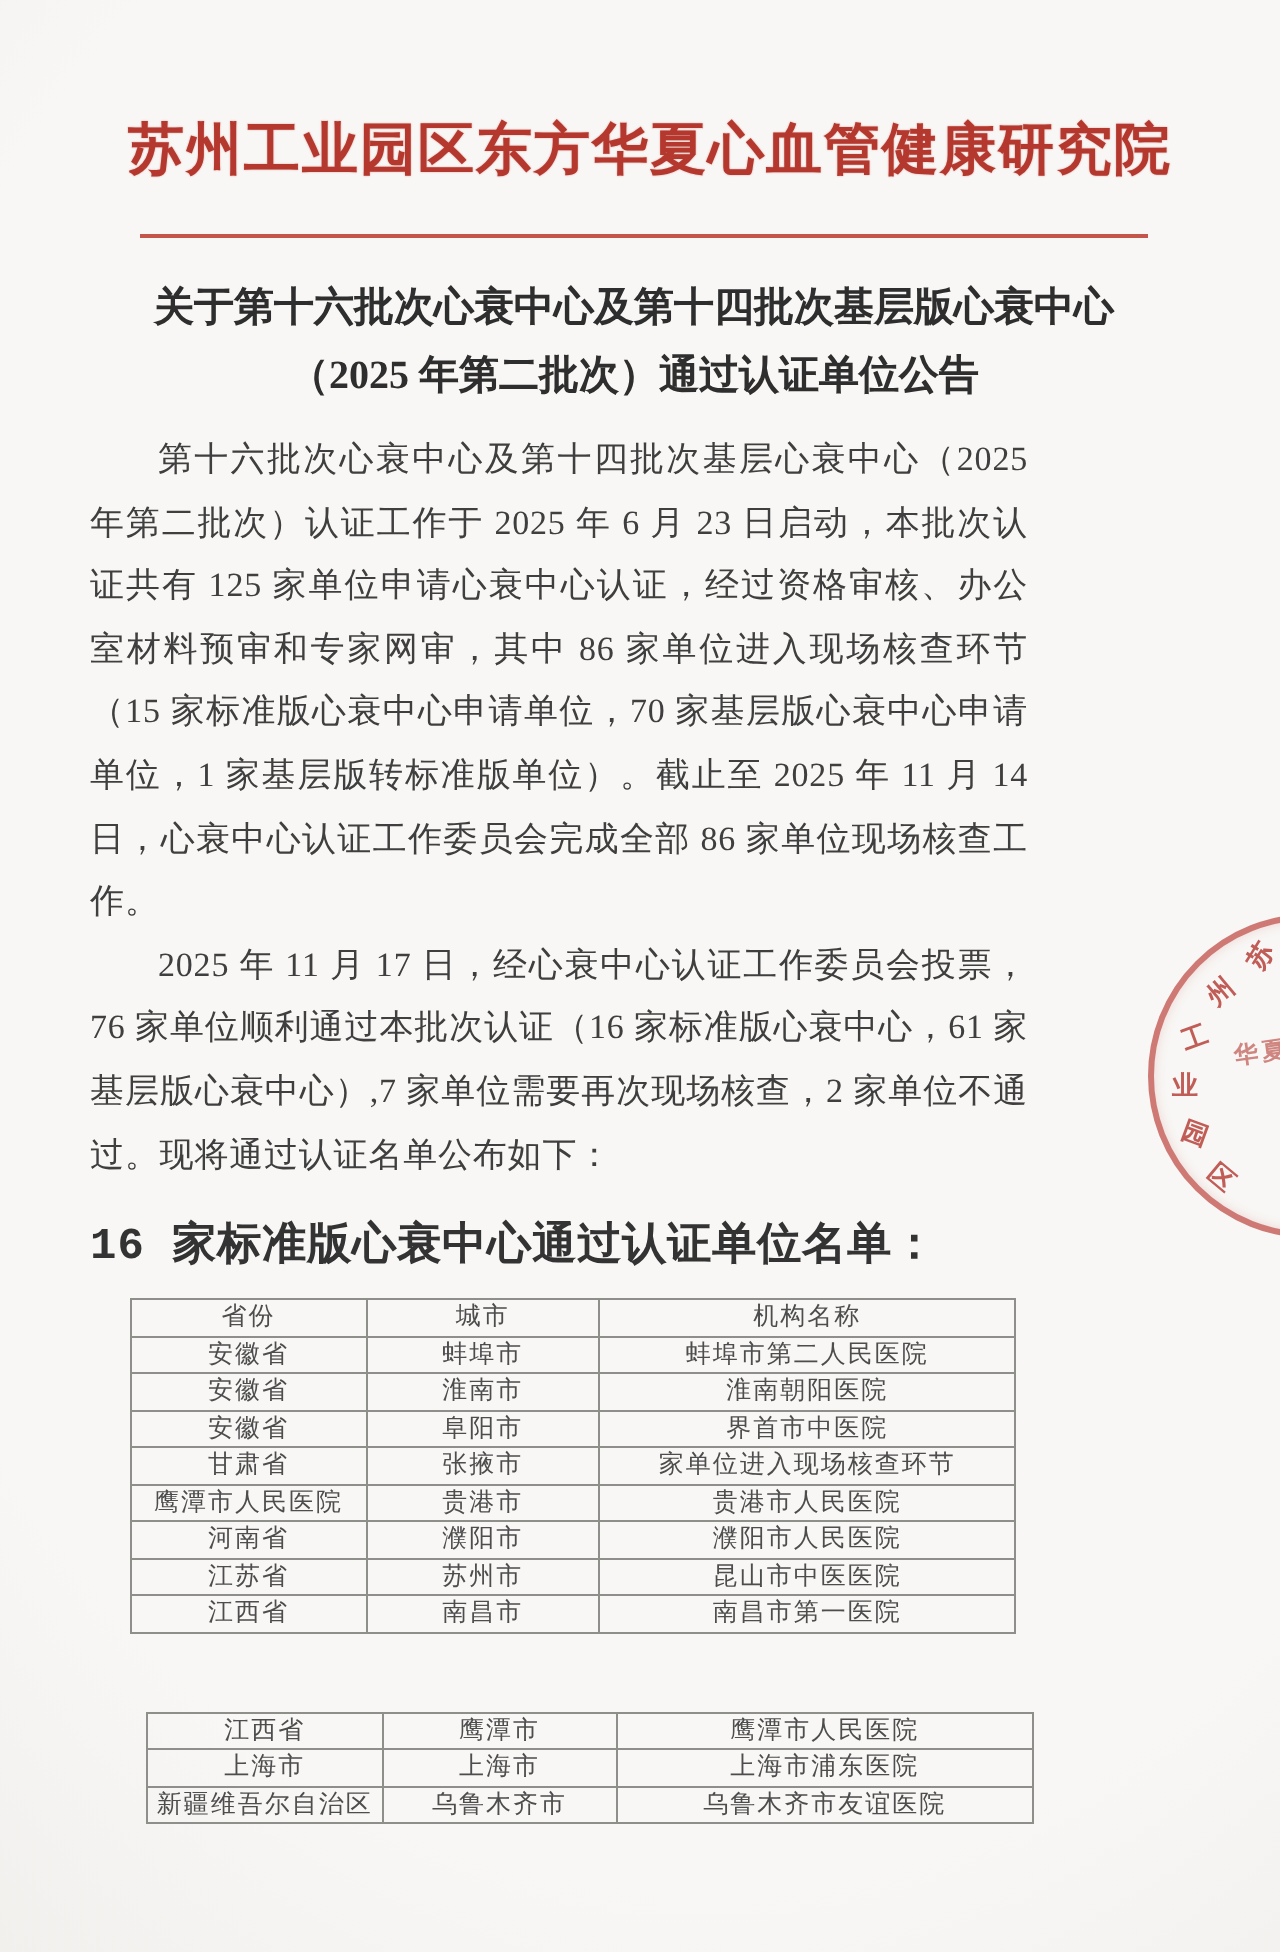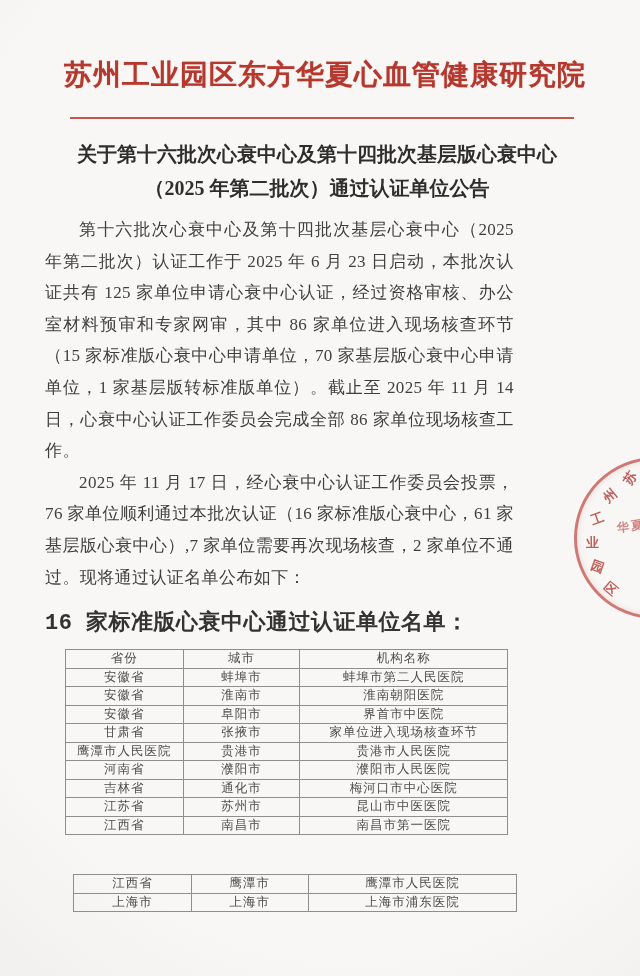--- a/index.html
+++ b/index.html
@@ -170,25 +170,20 @@
           <td>鹰潭市人民医院</td>
           <td>贵港市</td>
           <td>贵港市人民医院</td>
         </tr>
         <tr>
           <td>河南省</td>
           <td>濮阳市</td>
           <td>濮阳市人民医院</td>
         </tr>
         <tr>
-          <td>吉林省</td>
-          <td>通化市</td>
-          <td>梅河口市中心医院</td>
-        </tr>
-        <tr>
           <td>江苏省</td>
           <td>苏州市</td>
           <td>昆山市中医医院</td>
         </tr>
         <tr>
           <td>江西省</td>
           <td>南昌市</td>
           <td>南昌市第一医院</td>
         </tr>
       </tbody>
@@ -203,20 +198,25 @@
     <tbody>
         <tr>
           <td>江西省</td>
           <td>鹰潭市</td>
           <td>鹰潭市人民医院</td>
         </tr>
         <tr>
           <td>上海市</td>
           <td>上海市</td>
           <td>上海市浦东医院</td>
+        </tr>
+        <tr>
+          <td>新疆维吾尔自治区</td>
+          <td>乌鲁木齐市</td>
+          <td>乌鲁木齐市友谊医院</td>
         </tr>
       </tbody>
   </table>
 
   <div class="seal">
     <span>苏</span>
     <span>州</span>
     <span>工</span>
     <span>业</span>
     <span>园</span>

